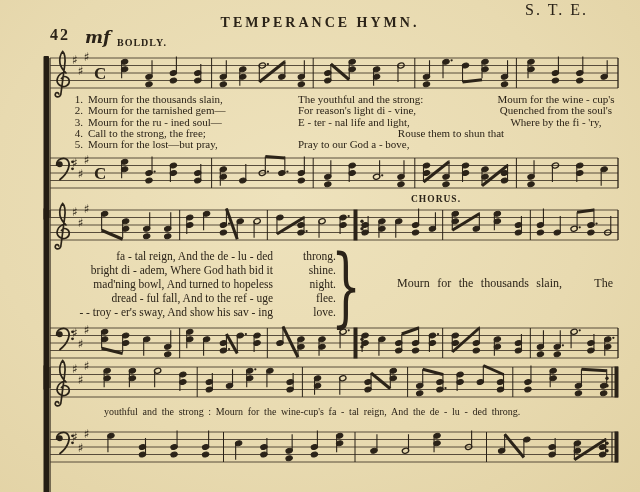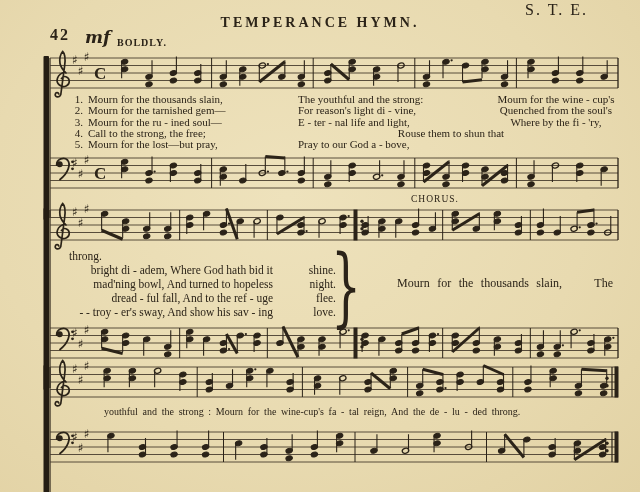--- a/index.html
+++ b/index.html
@@ -10,21 +10,21 @@
     font-family:"Liberation Serif","DejaVu Serif",serif;
     color:#2b2318;
   }
   .abs{position:absolute;}
   #music-canvas{position:absolute;left:0;top:0;}
   .page-number{left:50px;top:26px;font-size:16px;font-weight:bold;letter-spacing:2px;}
   .page-title{left:0;top:15px;width:640px;text-align:center;font-size:14px;font-weight:bold;letter-spacing:3px;}
   .attribution{right:52px;top:1px;font-size:16px;letter-spacing:2px;}
   .dynamic-mark{left:85px;top:27px;font-size:17px;font-weight:bold;font-style:italic;font-family:"DejaVu Serif",serif;}
   .tempo-mark{left:117px;top:37px;font-size:10px;font-weight:bold;letter-spacing:1px;font-family:Liberation Serif, serif;}
-  .chorus-label{left:411px;top:194px;font-size:9.5px;font-weight:normal;letter-spacing:1px;text-align:center;}
+  .chorus-label{left:411px;top:194px;font-size:9.5px;font-weight:bold;letter-spacing:1px;text-align:center;}
   .verse-block{left:66px;top:93px;width:550px;}
   .verse-row{display:flex;height:11.3px;align-items:baseline;font-size:11px;white-space:nowrap;}
   .v-num{width:17px;text-align:right;margin-right:5px;}
   .v-a{width:210px;}
   .v-b{width:198px;text-align:left;}
   .v-c{flex:1;text-align:center;}
   .cont-block{left:52px;top:250px;width:284px;}
   .cont-row{display:flex;height:13.9px;align-items:baseline;font-size:11.5px;white-space:nowrap;}
   .cont-phrase{flex:1;text-align:right;padding-right:13px;}
   .cont-end{width:50px;text-align:right;}
@@ -646,20 +646,21 @@
   </div>
   <div class="verse-row">
     <span class="v-num">5.</span>
     <span class="v-a">Mourn for the lost—but pray,</span>
     <span class="v-b">Pray to our God a - bove,</span>
   </div>
 </div>
 
 <div class="abs cont-block">
   <div class="cont-row">
+    <span class="cont-phrase">fa - tal reign, And the de - lu - ded</span>
     <span class="cont-end">throng.</span>
   </div>
   <div class="cont-row">
     <span class="cont-phrase">bright di - adem, Where God hath bid it</span>
     <span class="cont-end">shine.</span>
   </div>
   <div class="cont-row">
     <span class="cont-phrase">mad'ning bowl, And turned to hopeless</span>
     <span class="cont-end">night.</span>
   </div>

